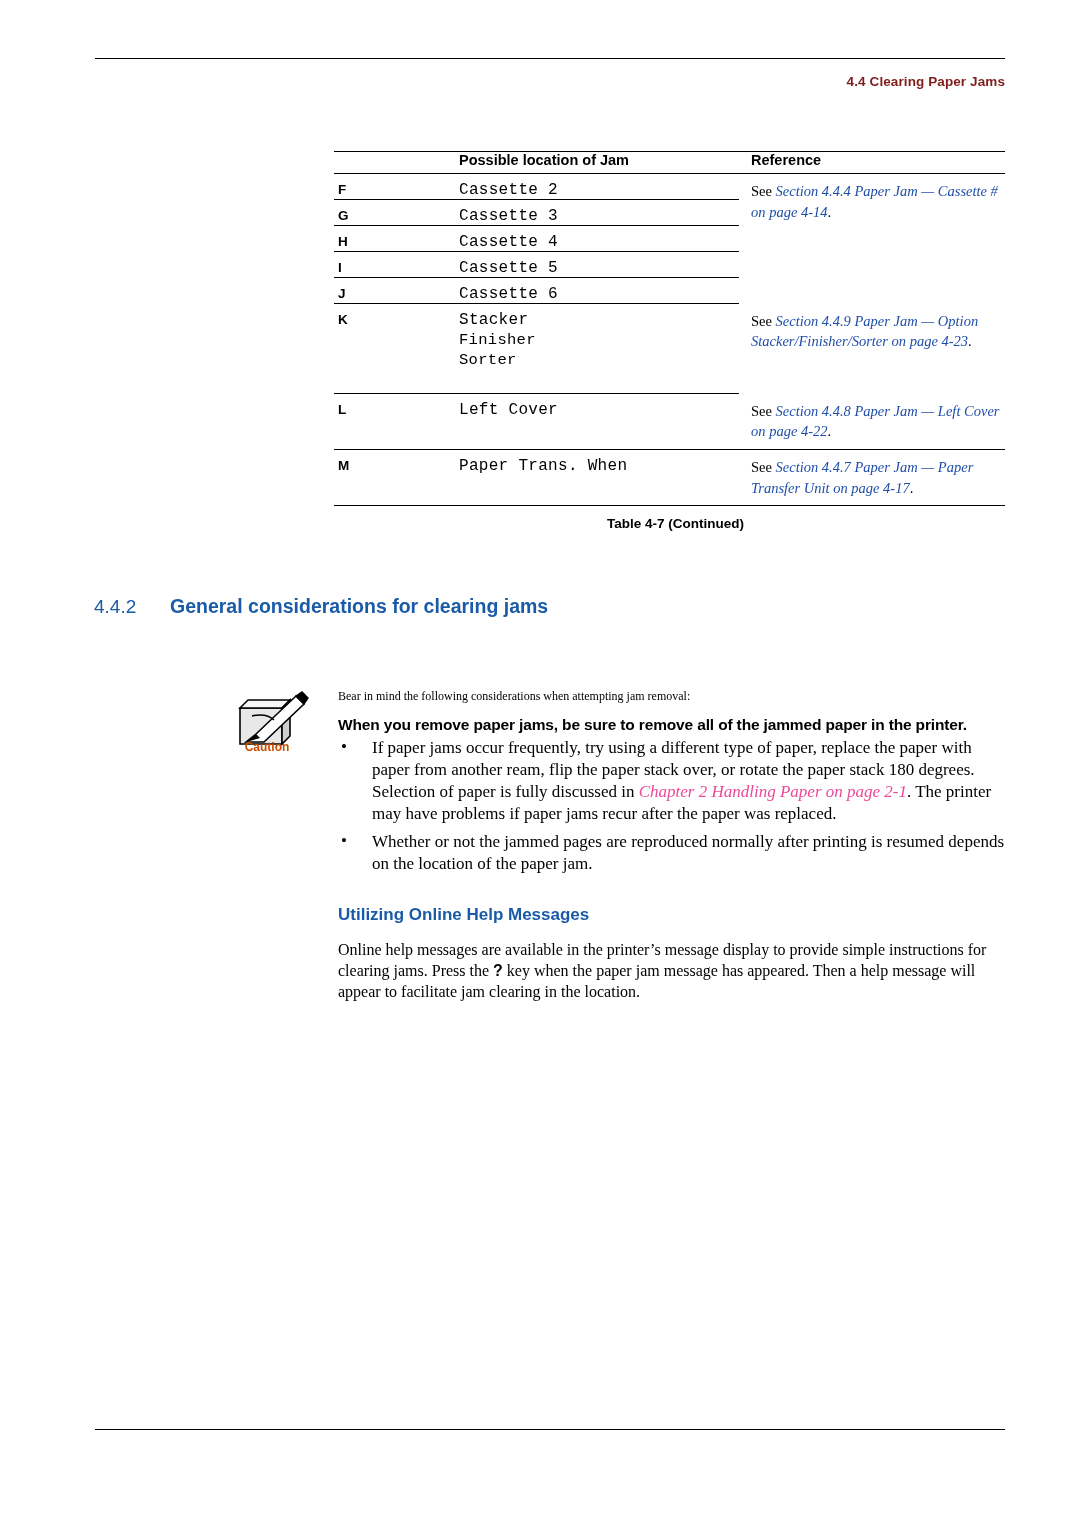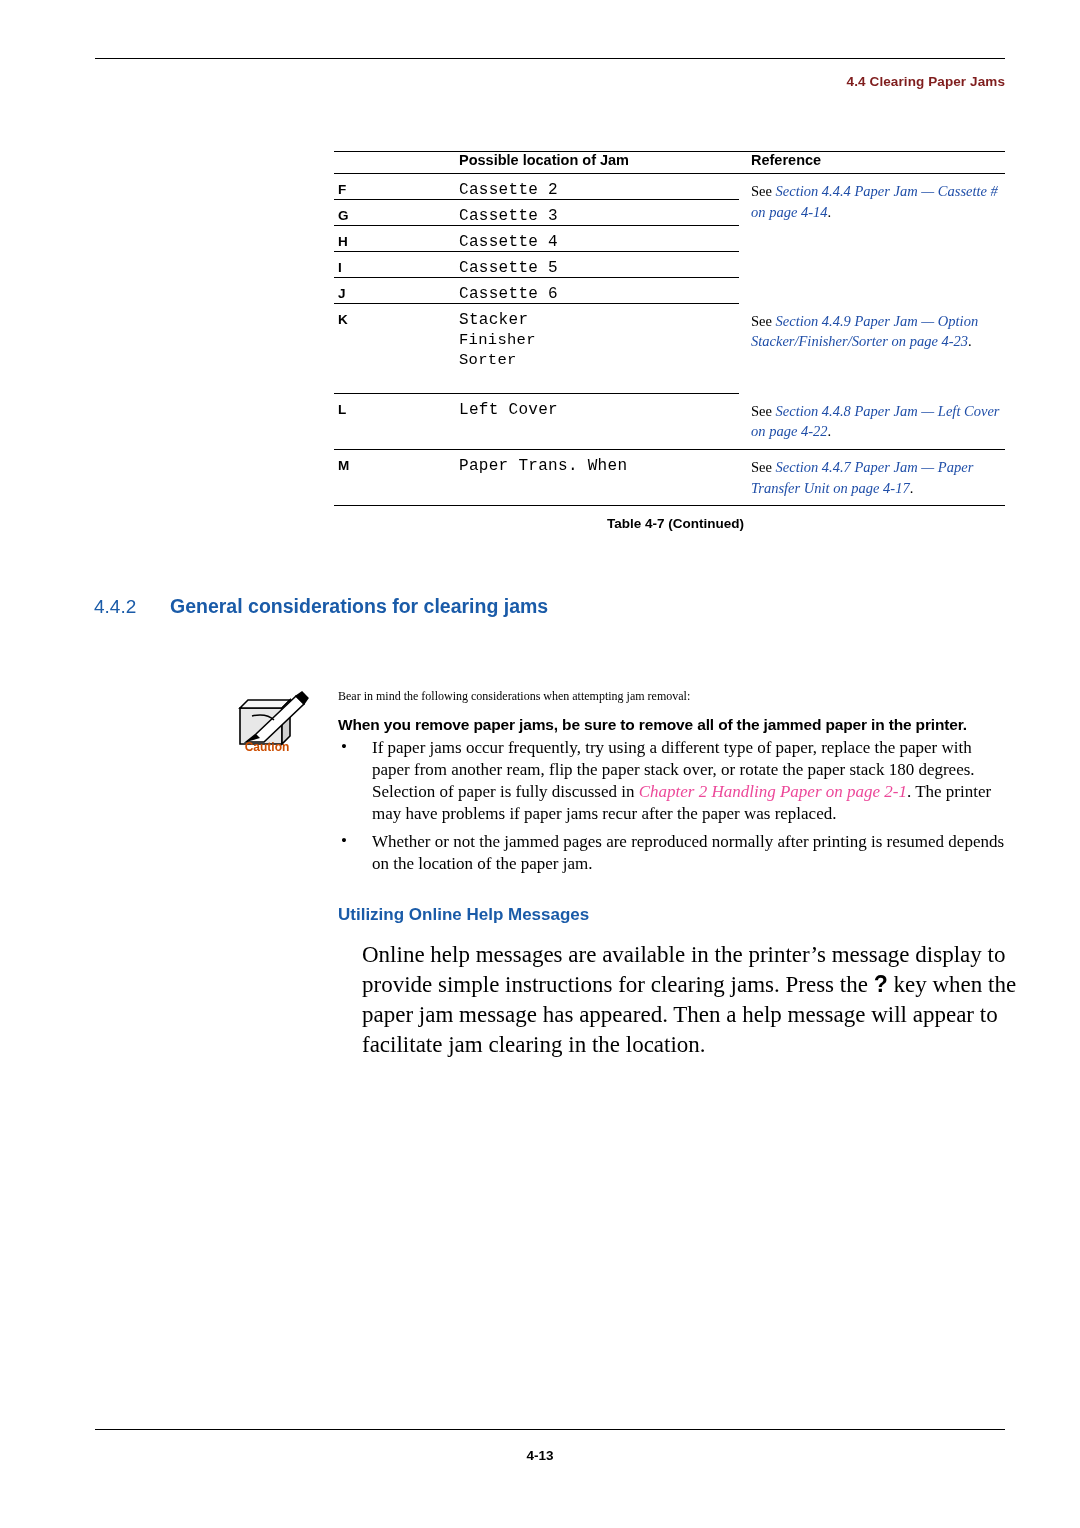--- a/index.html
+++ b/index.html
@@ -236,23 +236,22 @@
     font-family: "Liberation Sans", sans-serif;
     font-weight: bold;
     font-size: 17px;
     color: #1a5ba8;
   }
   .p-help {
     position: absolute;
     left: 338px;
     top: 940px;
     width: 672px;
-    font-size: 23px;
+    font-size: 16px;
     line-height: 1.3;
-    margin-left: 24px;
   }
   .qmark {
     font-family: "Liberation Sans", sans-serif;
     font-weight: bold;
   }
 </style>
 </head>
 <body>
 
 <div class="page">
@@ -370,14 +369,13 @@
     </div>
   </div>
 
   <div class="subhead">Utilizing Online Help Messages</div>
 
   <div class="p-help">
     <span>Online help messages are available in the printer’s message display to provide simple instructions for clearing jams. Press the </span><span class="qmark">?</span><span> key when the paper jam message has appeared. Then a help message will appear to facilitate jam clearing in the location.</span>
   </div>
 
   <div class="footer-rule"></div>
-  <div class="footer-text">4-13</div>
 </div>
 
 </body></html>

